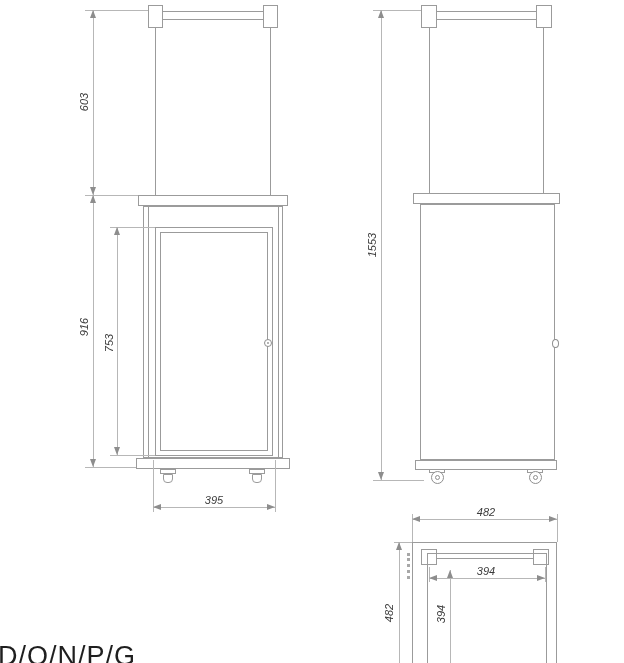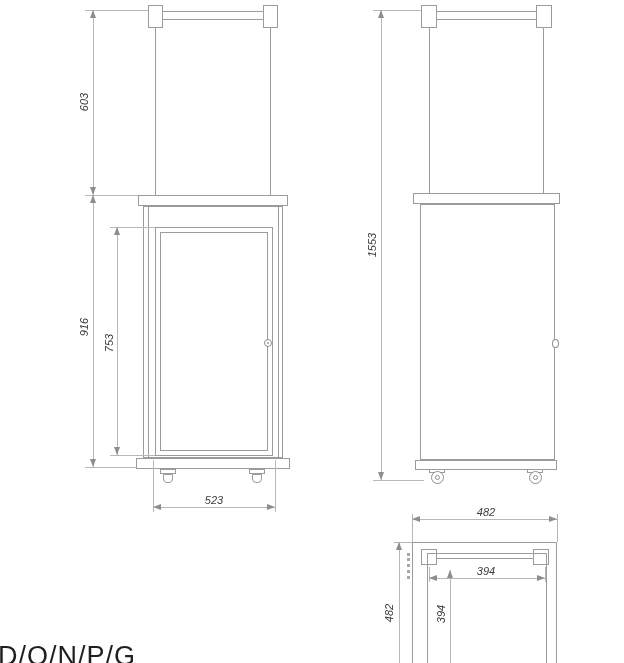--- a/index.html
+++ b/index.html
@@ -89,21 +89,21 @@
       <div class="arr down" style="left:114px;top:447px;"></div>
       <div class="dim-label vert" style="left:89px;top:336px;">753</div>
     </div>
 
     <div>
       <div class="dvline" style="left:153px;top:460px;height:52px;"></div>
       <div class="dvline" style="left:275px;top:460px;height:52px;"></div>
       <div class="dhline" style="left:153px;top:507px;width:122px;"></div>
       <div class="arr left" style="left:153px;top:504px;"></div>
       <div class="arr right" style="left:267px;top:504px;"></div>
-      <div class="dim-label" style="left:194px;top:493px;">523</div>
+      <div class="dim-label" style="left:194px;top:493px;">395</div>
     </div>
   </div>
 
   <div class="abs" style="left:0;top:0;width:0;height:0;">
 
     <div class="obj" style="left:421px;top:5px;width:16px;height:23px;"></div>
     <div class="obj" style="left:536px;top:5px;width:16px;height:23px;"></div>
     <div class="bar" style="left:437px;top:11px;width:99px;height:9px;"></div>
 
     <div class="vline" style="left:429px;top:28px;height:165px;"></div>

